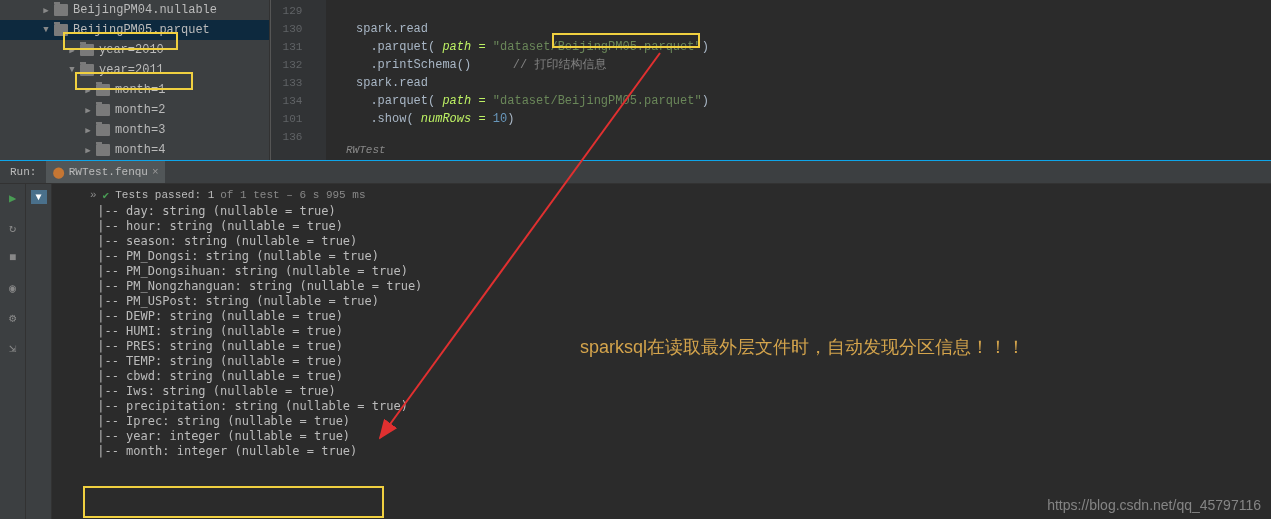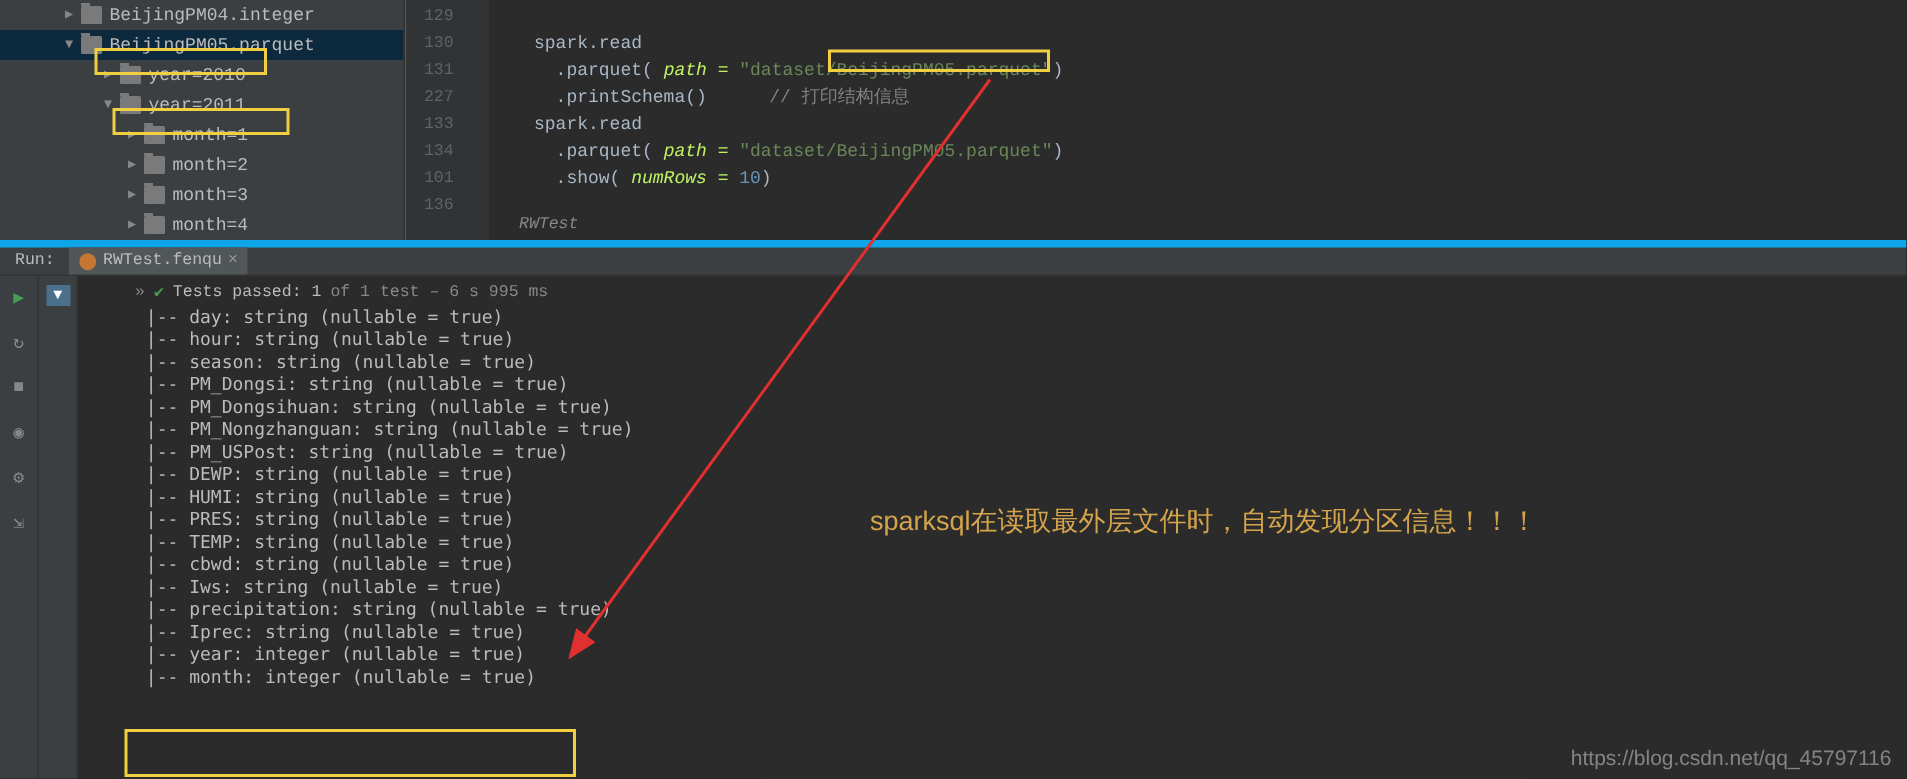--- a/index.html
+++ b/index.html
@@ -107,21 +107,21 @@
       color: #888;
       font-size: 11px;
       padding-left: 20px;
       font-style: italic;
       text-align: center;
     }
 
     .run-header {
       height: 24px;
       background: #3c3f41;
-      border-top: 5px solid #0ea5e9;
+      border-top: 1px solid #0ea5e9;
       border-bottom: 1px solid #323232;
       display: flex;
       align-items: center;
       font-size: 11px;
     }
     .run-label {
       padding: 0 10px;
       color: #bbb;
     }
     .run-tab {
@@ -219,21 +219,21 @@
   </style>
 </head>
 <body>
 
 <div class="top-pane">
   <div class="project-tree">
 
   <div class="tree-item" style="padding-left: 40px;">
         <span class="tree-arrow">▶</span>
         <span class="tree-icon folder"></span>
-        <span>BeijingPM04.integer</span>
+        <span>BeijingPM04.nullable</span>
       </div>
       <div class="tree-item selected" style="padding-left: 40px;">
         <span class="tree-arrow">▼</span>
         <span class="tree-icon folder"></span>
         <span>BeijingPM05.parquet</span>
       </div>
       <div class="tree-item" style="padding-left: 66px;">
         <span class="tree-arrow">▶</span>
         <span class="tree-icon folder"></span>
         <span>year=2010</span>
@@ -262,21 +262,21 @@
         <span class="tree-arrow">▶</span>
         <span class="tree-icon folder"></span>
         <span>month=4</span>
       </div>
     </div>
   <div class="editor-pane">
     <div class="gutter">
         <div>129</div>
         <div>130</div>
         <div>131</div>
-        <div>227</div>
+        <div>132</div>
         <div>133</div>
         <div>134</div>
         <div>101</div>
         <div>136</div>
       </div>
     <div class="code-area"><div class="code-line">&nbsp;</div><div class="code-line">spark.read</div><div class="code-line">  .parquet( <span class="param">path = </span><span class="str">"dataset/BeijingPM05.parquet"</span>)</div><div class="code-line">  .printSchema()   <span class="comment">// 打印结构信息</span></div><div class="code-line">spark.read</div><div class="code-line">  .parquet( <span class="param">path = </span><span class="str">"dataset/BeijingPM05.parquet"</span>)</div><div class="code-line">  .show( <span class="param">numRows = </span><span class="num">10</span>)</div><div class="code-line">&nbsp;</div></div>
     <div class="crumb-bar">RWTest</div>
   </div>
 </div>
 

